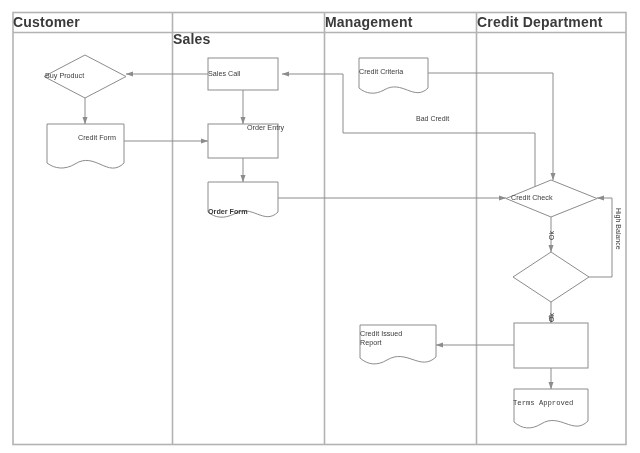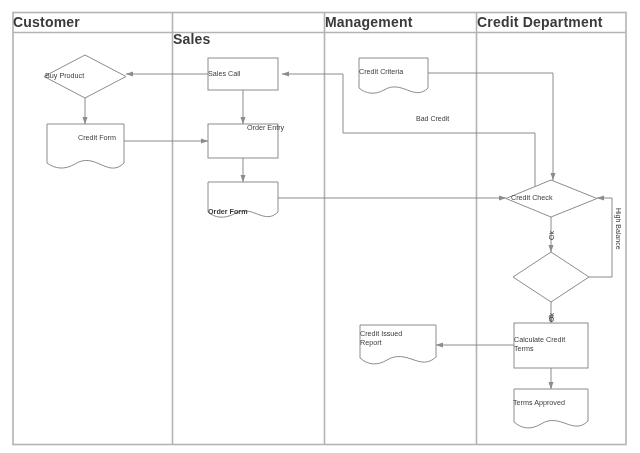--- a/index.html
+++ b/index.html
@@ -146,24 +146,22 @@
   <div class="node-label" style="left:208px; top:208px; width:70px;font-weight:bold;">Order Form</div>
 
   <div class="node-label" style="left:359px; top:68px; width:69px;">Credit Criteria</div>
 
   <div class="node-label" style="left:360px; top:330px; width:76px;">Credit Issued
 Report</div>
 
   <div class="node-label" style="left:511px; top:194px; width:80px;">Credit Check</div>
 
 
-  <div class="node-label" style="left:514px; top:336px; width:74px;">Calculate Credit
-Terms</div>
 
-  <div class="node-label" style="left:513px; top:399px; width:99px;">Terms Approved</div>
+  <div class="node-label" style="left:513px; top:399px; width:99px;font-family:Liberation Mono, monospace;">Terms Approved</div>
 
   <div class="edge-label" style="left:416px; top:115px;">Bad Credit</div>
 
   <div class="edge-label rot" style="left:548px; top:240px;">Ok</div>
 
   <div class="edge-label rot" style="left:548px; top:322px;">Ok</div>
 
   <div class="edge-label rot-cw" style="left:622px; top:208px;">High Balance</div>
 
 </div>

